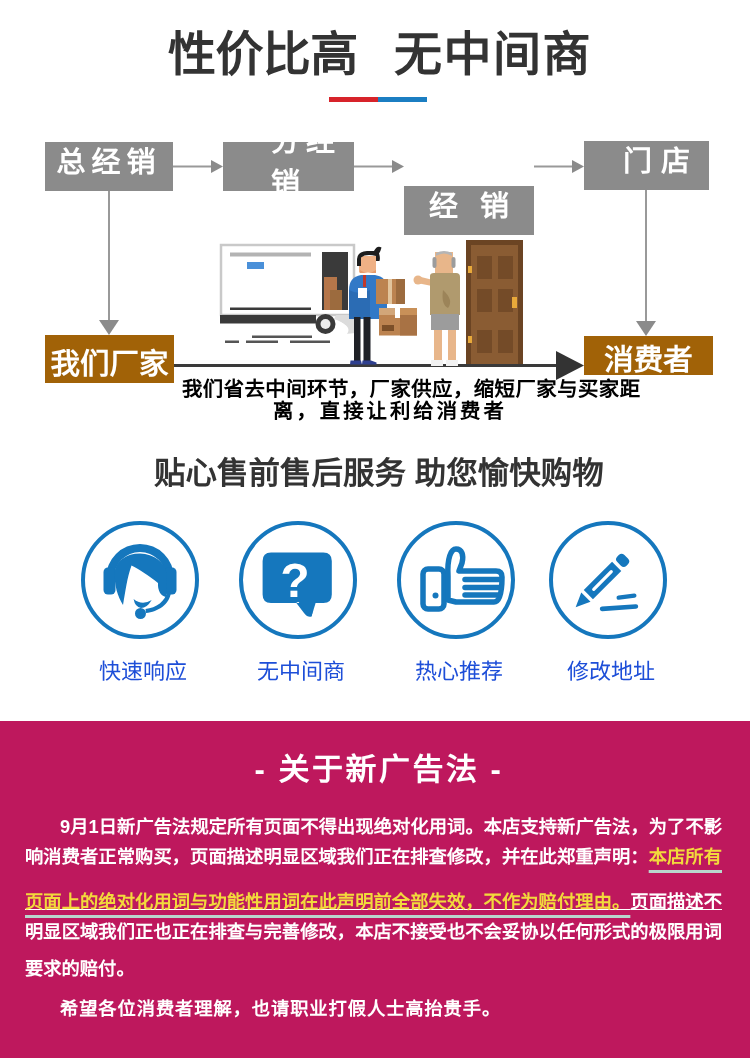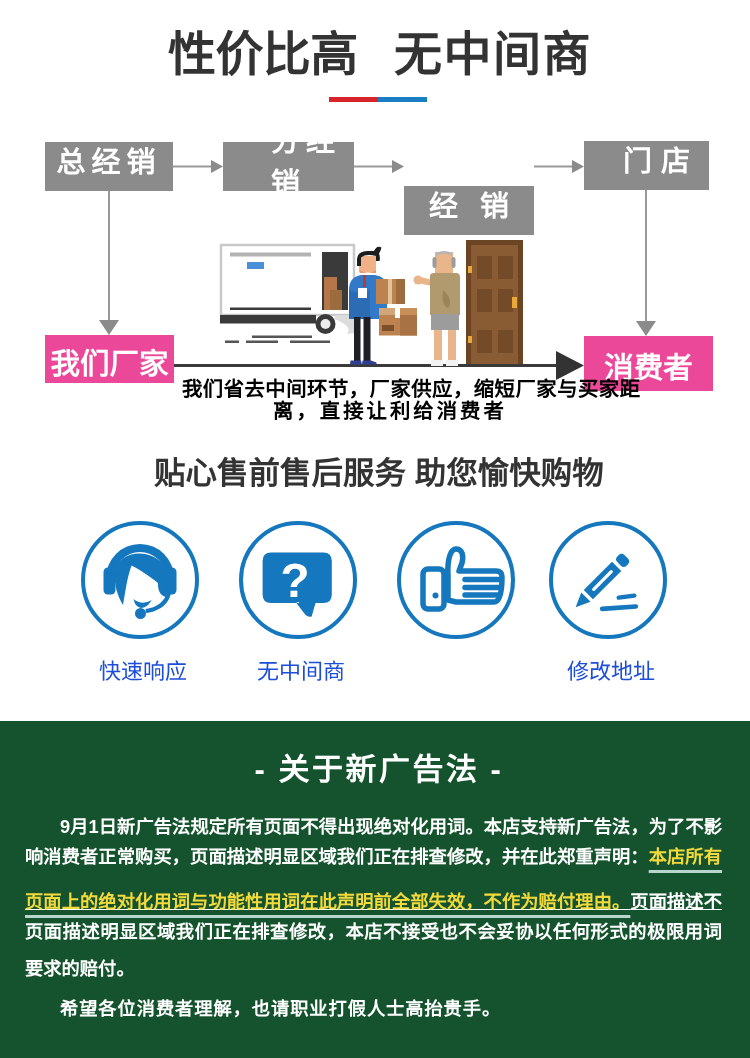--- a/index.html
+++ b/index.html
@@ -1,20 +1,20 @@
 <!DOCTYPE html>
 <html lang="zh-CN"><head>
 <meta charset="utf-8">
 <style>
 html,body{margin:0;padding:0;}
 body{width:750px;height:1058px;background:#fff;font-family:"Liberation Sans",sans-serif;overflow:hidden;}
 .page{position:relative;width:750px;height:1058px;overflow:hidden;}
 .abs{position:absolute;}
 .gbox{position:absolute;background:#8b8b8b;color:#fff;font-weight:bold;font-size:29px;display:flex;align-items:center;justify-content:center;letter-spacing:6px;padding-bottom:16px;box-sizing:border-box;}
-.bbox{position:absolute;background:#ec4899;color:#fff;font-weight:bold;font-size:29.5px;display:flex;align-items:center;justify-content:center;padding-top:3px;box-sizing:border-box;}
+.bbox{position:absolute;background:#a16207;color:#fff;font-weight:bold;font-size:29.5px;display:flex;align-items:center;justify-content:center;padding-top:3px;box-sizing:border-box;}
 .circ{position:absolute;width:110px;height:110px;border:4px solid #1577bd;border-radius:50%;background:#fff;display:flex;align-items:center;justify-content:center;}
 .clabel{position:absolute;font-size:22px;color:#1d4ed8;font-weight:500;text-align:center;width:160px;}
 .fline{position:absolute;left:25px;width:697px;font-size:18.3px;font-weight:bold;line-height:37.5px;color:#fff;text-align:justify;text-align-last:justify;white-space:nowrap;}
 .yel{color:#f2d93c;text-decoration:underline;text-decoration-color:#b9d6cd;text-decoration-thickness:3px;text-underline-offset:7px;}
 </style>
 </head>
 <body>
 <div class="page">
 
 <div class="abs" style="left:168px;top:15px;white-space:nowrap;font-size:48px;font-weight:bold;color:#333;letter-spacing:-0.6px;">性价比高　<span style="margin-left:-11px;letter-spacing:1.5px;">无中间商</span></div>
@@ -26,21 +26,21 @@
 <div class="gbox" style="left:45px;top:142px;width:128px;height:49px;">总经销</div>
 
 <div class="gbox" style="left:223px;top:142px;width:131px;height:49px;padding-left:48px;">分经销</div>
 
 <div class="gbox" style="left:404px;top:142px;width:130px;height:49px;letter-spacing:22px;text-indent:22px;margin-top:44px;">经销</div>
 
 <div class="gbox" style="left:584px;top:141px;width:125px;height:49px;letter-spacing:9px;text-indent:9px;padding-left:20px;">门店</div>
 
 <div class="bbox" style="left:45px;top:335px;width:129px;height:48px;">我们厂家</div>
 
-<div class="bbox" style="left:584px;top:336px;width:129px;height:55px;">消费者</div>
+<div class="bbox" style="left:584px;top:336px;width:129px;height:39px;">消费者</div>
 
 <svg class="abs" style="left:0;top:130px;" width="750" height="290" viewBox="0 130 750 290">
 
   <g>
         <line x1="173" y1="166.5" x2="212" y2="166.5" stroke="#999" stroke-width="2"></line>
         <polygon points="211,160 211,173 223,166.5" fill="#8b8b8b"></polygon>
       </g>
 
   <g>
         <line x1="354" y1="166.5" x2="393" y2="166.5" stroke="#999" stroke-width="2"></line>
@@ -213,29 +213,30 @@
     </g>
     <line x1="55.7" y1="61.6" x2="71.3" y2="59.6" stroke="#1577bd" stroke-width="4.4" stroke-linecap="round"></line>
     <line x1="39.1" y1="72.9" x2="72.9" y2="70.5" stroke="#1577bd" stroke-width="4.6" stroke-linecap="round"></line>
   </g>
 </svg>
 
 <div class="clabel" style="left:63px;top:652.5px;">快速响应</div>
 
 <div class="clabel" style="left:221px;top:652.5px;">无中间商</div>
 
+<div class="clabel" style="left:379px;top:652.5px;">热心推荐</div>
 
 <div class="clabel" style="left:531px;top:652.5px;">修改地址</div>
 
-<div class="abs" style="left:0;top:721px;width:750px;height:337px;background:#14532d;color:#fff;">
+<div class="abs" style="left:0;top:721px;width:750px;height:337px;background:#be185d;color:#fff;">
 
   <div style="position:absolute;left:4px;top:31.5px;width:750px;text-align:center;font-size:31px;line-height:34px;font-weight:bold;letter-spacing:2.5px;">- 关于新广告法 -</div>
 
   <div class="fline" style="top:79px;margin-top:8px;"><span style="display:inline-block;width:35px;"></span>9月1日新广告法规定所有页面不得出现绝对化用词。本店支持新广告法，为了不影</div>
   <div class="fline" style="top:116.5px;">响消费者正常购买，页面描述明显区域我们正在排查修改，并在此郑重声明：<span class="yel">本店所有</span></div>
   <div class="fline" style="top:162px;text-decoration:underline;"><span class="yel">页面上的绝对化用词与功能性用词在此声明前全部失效，不作为赔付理由。</span>页面描述不</div>
-  <div class="fline" style="top:191.5px;">页面描述明显区域我们正在排查修改，本店不接受也不会妥协以任何形式的极限用词</div>
+  <div class="fline" style="top:191.5px;">明显区域我们正也正在排查与完善修改，本店不接受也不会妥协以任何形式的极限用词</div>
   <div class="fline" style="top:229px;text-align-last:left;">要求的赔付。</div>
 
   <div class="fline" style="top:269px;text-align-last:left;letter-spacing:0.9px;"><span style="display:inline-block;width:35px;"></span>希望各位消费者理解，也请职业打假人士高抬贵手。</div>
 </div>
 
 </div>
 
 </body></html>

